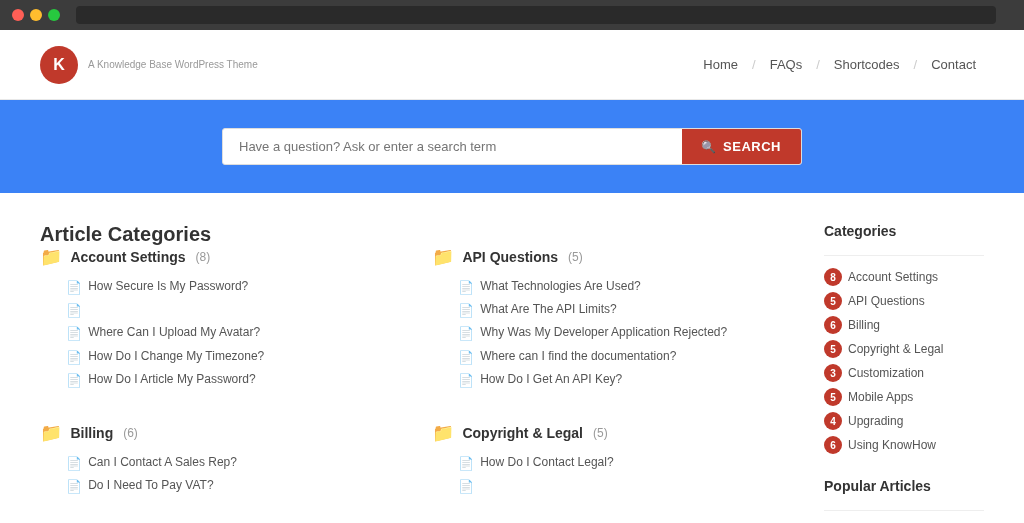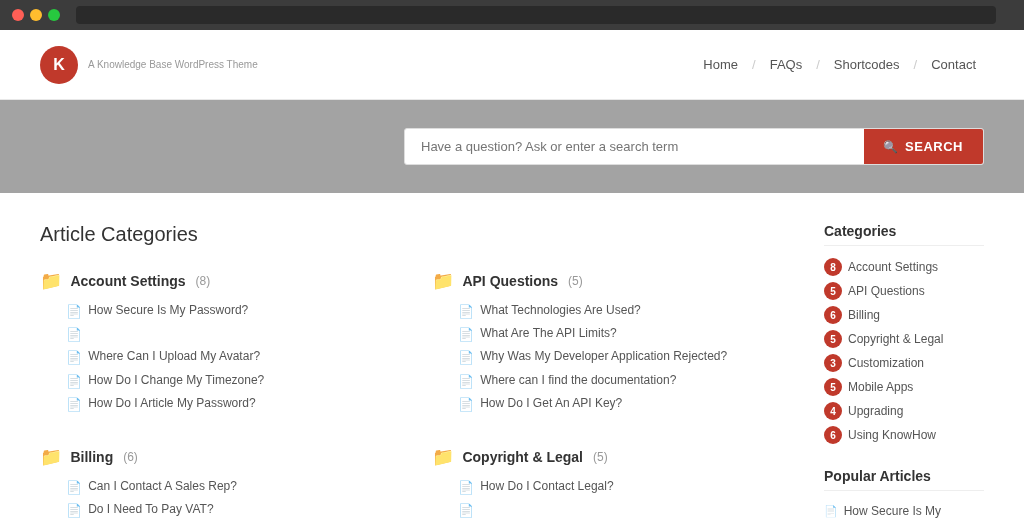--- a/index.html
+++ b/index.html
@@ -47,24 +47,24 @@
     .logo-text h1 { font-size: 22px; font-weight: 700; color: #333; }
     .logo-text small { font-size: 10px; color: #999; display: block; }
     .nav-links { display: flex; align-items: flex-end; gap: 6px; }
     .nav-links a {
       color: #555; text-decoration: none; font-size: 13px; padding: 0 8px;
     }
     .nav-sep { color: #ccc; }
 
     
     .search-section {
-      background: #a3a3a3;
+      background: #3b82f6;
       padding: 28px 40px;
       display: flex;
-      justify-content: flex-end;
+      justify-content: center;
     }
     .search-box {
       display: flex;
       width: 580px;
       background: #fff;
       border: 1px solid #ddd;
       border-radius: 3px;
       overflow: hidden;
     }
     .search-input {
@@ -96,21 +96,21 @@
       background: #fff;
       display: flex;
       padding: 30px 40px;
       gap: 40px;
       max-width: 1024px;
       margin: 0 auto;
     }
 
     
     .articles-section { flex: 1; }
-    .section-title { font-size: 20px; font-weight: 400; color: #333; margin-bottom: 24px; }
+    .section-title { font-size: 20px; font-weight: 700; color: #333; }
 
     .categories-grid {
       display: grid;
       grid-template-columns: 1fr 1fr;
       gap: 28px 40px;
     }
     .category-block { }
     .category-header {
       display: flex;
       align-items: center;
@@ -124,21 +124,21 @@
     .cat-links li {
       display: flex; align-items: flex-start; gap: 6px;
       margin-bottom: 4px; line-height: 1.4;
     }
     .doc-icon { color: #aaa; font-size: 13px; margin-top: 1px; flex-shrink: 0; }
     .cat-links a { color: #555; text-decoration: none; font-size: 12px; }
 
     
     .sidebar { width: 160px; flex-shrink: 0; }
     .sidebar-section { margin-bottom: 24px; }
-    .sidebar-title { font-size: 14px; font-weight: 600; color: #333; margin-bottom: 12px; border-bottom: 1px solid #eee; padding-bottom: 6px; }
+    .sidebar-title { font-size: 14px; font-weight: 600; color: #333; margin-bottom: 12px; border-bottom: 1px solid #eee; padding-bottom: 16px; }
     .sidebar-list { list-style: none; }
     .sidebar-list li { margin-bottom: 6px; display: flex; align-items: center; gap: 6px; }
     .badge {
       width: 18px; height: 18px; border-radius: 50%;
       background: #c0392b; color: #fff;
       font-size: 10px; display: flex; align-items: center; justify-content: center;
       font-weight: 600; flex-shrink: 0;
     }
     .sidebar-list a { color: #555; text-decoration: none; font-size: 12px; }
     .pop-list li, .latest-list li { margin-bottom: 6px; display: flex; align-items: flex-start; gap: 6px; }

